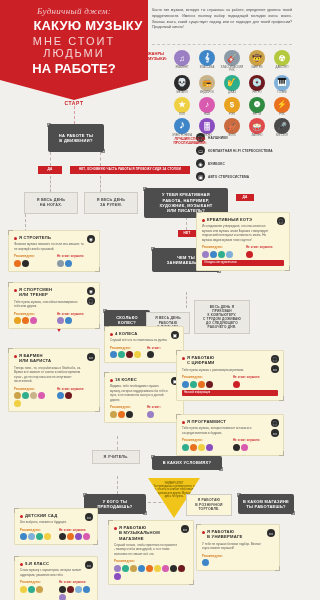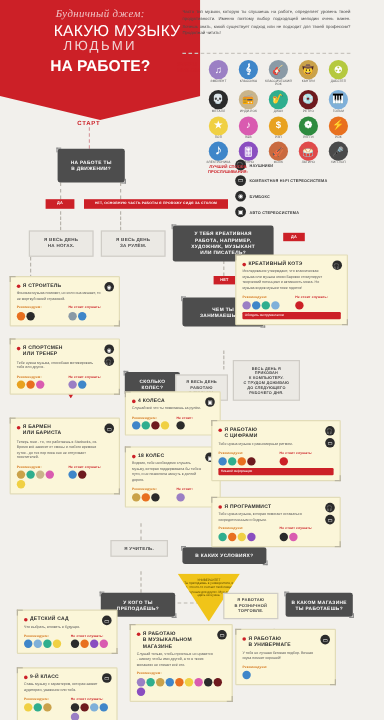--- a/index.html
+++ b/index.html
@@ -7,30 +7,30 @@
     width: 297px; height: 600px;
     background: #f2f0ec;
     font-family: "Liberation Sans", sans-serif;
     overflow: hidden;
     position: relative;
   }
   .page { position:relative; width:297px; height:600px; }
 
   
   .hdr-banner {
-    position:absolute; left:0; top:0; width:167px; height:100px;
+    position:absolute; left:0; top:0; width:148px; height:100px;
     background:#cc2027;
     clip-path: polygon(0 0, 100% 0, 100% 80%, 50% 100%, 0 80%);
     text-align:center; color:#fff; padding-top:6px;
   }
   .hdr-script {
     font-family:"Liberation Serif", serif; font-style:italic;
     font-size:9px; color:#f0c4c6; letter-spacing:.3px;
   }
-  .hdr-l1 { font-size:13px; font-weight:normal; letter-spacing:.2px; margin-top:2px;padding-left:28px; }
+  .hdr-l1 { font-size:13px; font-weight:bold; letter-spacing:.2px; margin-top:2px;padding-left:28px; }
   .hdr-l2 { font-size:11px; letter-spacing:2px; color:#f2d4d5; margin-top:2px;}
   .hdr-l3 { font-size:11px; letter-spacing:2px; color:#f2d4d5; }
   .hdr-l4 { font-size:13px; font-weight:bold; margin-top:2px; }
   .start-lbl {
     position:absolute; left:0; top:100px; width:148px;
     text-align:center; font-size:5px; font-weight:bold; color:#cc2027; letter-spacing:.6px;
   }
 
   .intro {
     position:absolute; left:152px; top:8px; width:140px;
@@ -148,20 +148,21 @@
   .credit { font-size:3px; color:#777; margin-top:1px; }
 </style>
 </head>
 <body>
 
 <div class="page">
 
   <div class="hdr-banner">
     <div class="hdr-script">Будничный джем:</div>
     <div class="hdr-l1">КАКУЮ МУЗЫКУ</div>
+    <div class="hdr-l2">МНЕ  СТОИТ</div>
     <div class="hdr-l3">ЛЮДЬМИ</div>
     <div class="hdr-l4">НА РАБОТЕ?</div>
   </div>
   <div class="start-lbl">СТАРТ</div>
 
   <div class="intro">Часто тип музыки, которую ты слушаешь на работе, определяет уровень твоей продуктивности. Именно поэтому выбор подходящей мелодии очень важен. Хочешь знать, какой существует подход или не подходит для твоей профессии? Продолжай читать!</div>
   <div class="dashline"></div>
 
   <div class="genres-lbl" style="white-space:pre-line">ЖАНРЫ
 МУЗЫКИ:</div>

